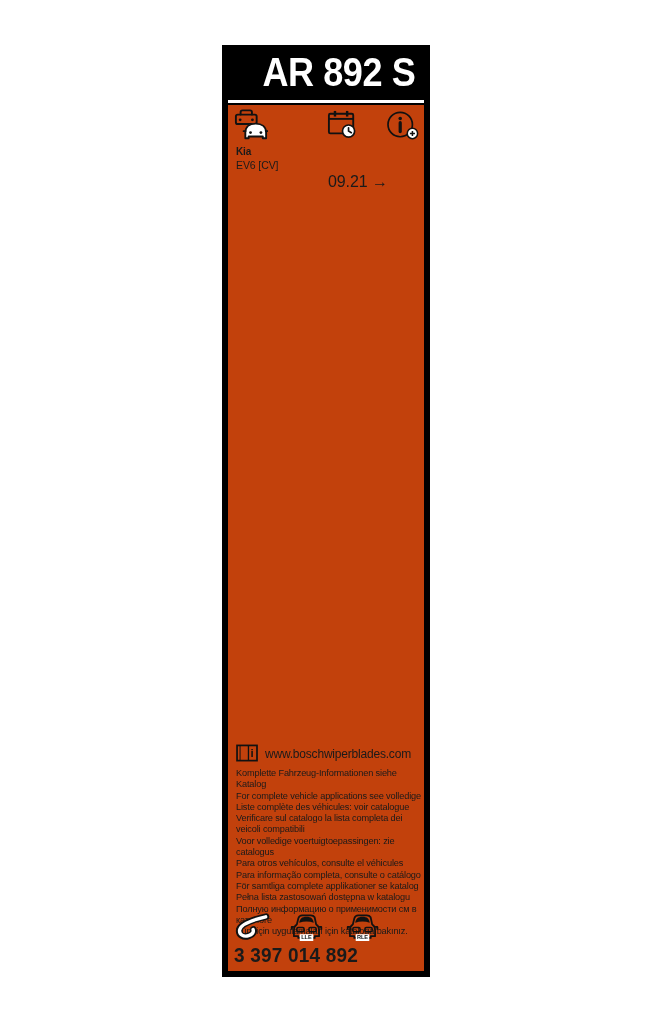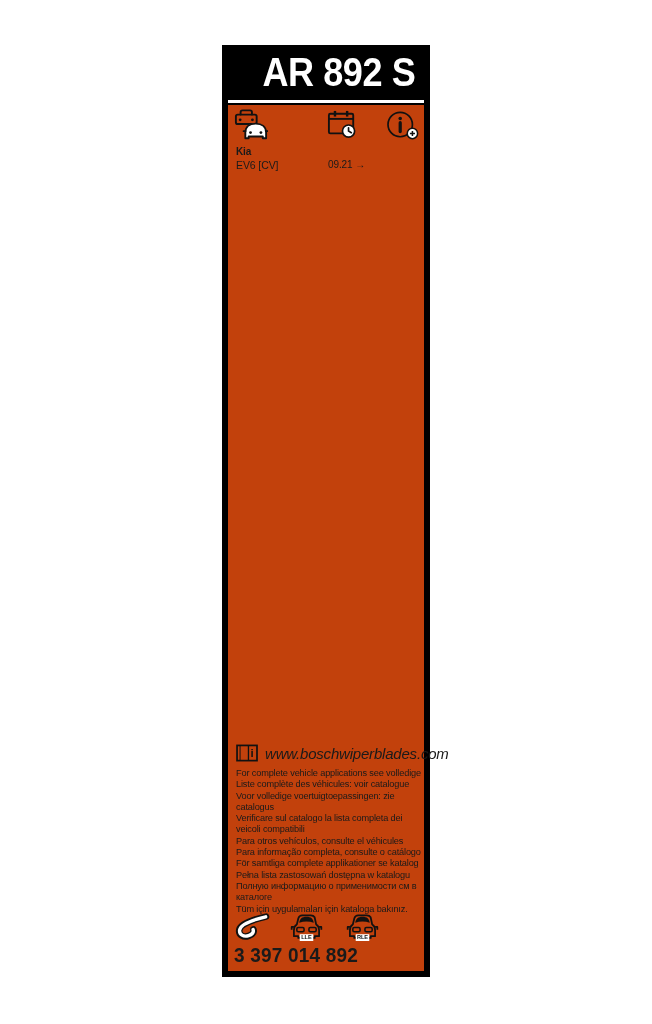--- a/index.html
+++ b/index.html
@@ -54,28 +54,28 @@
   .icon { position: absolute; }
   .make {
     position: absolute; left: 8px; top: 41px;
     font-size: 10px; font-weight: 700; letter-spacing: -0.1px;
   }
   .model {
     position: absolute; left: 8px; top: 54px;
     font-size: 10.5px; letter-spacing: -0.1px;
   }
   .date-from {
-    position: absolute; left: 100px; top: 54px;
-    font-size: 10px; letter-spacing: -0.1px; text-align: right;
+    position: absolute; left: 100px; top: 68px;
+    font-size: 16px; letter-spacing: -0.1px; text-align: right;
   }
   .web-row {
     position: absolute; left: 8px; top: 639px;
     display: flex; align-items: center; gap: 6px;
   }
-  .web-url { font-size: 15px; letter-spacing: -0.2px; white-space: nowrap; font-style: italic; }
+  .web-url { font-size: 12px; letter-spacing: -0.2px; white-space: nowrap; }
   .notes {
     position: absolute; left: 8px; top: 663px;
     width: 187px;
     font-size: 9.2px;
     line-height: 11.3px;
     letter-spacing: -0.15px;
   }
   .part-number {
     position: absolute; left: 6px; top: 839px;
     font-size: 20px; font-weight: 700;
@@ -142,24 +142,25 @@
         <svg width="23" height="19" viewBox="0 0 24 20">
           <rect x="1" y="1.5" width="21" height="16" fill="none" stroke="#111" stroke-width="1.8"></rect>
           <line x1="4.2" y1="1.5" x2="4.2" y2="17.5" stroke="#111" stroke-width="1"></line>
           <line x1="13" y1="1.5" x2="13" y2="17.5" stroke="#111" stroke-width="1.4"></line>
           <text x="15.2" y="14" font-size="12" font-weight="bold" fill="#111" font-family="Liberation Sans, sans-serif">i</text>
         </svg>
         <span class="web-url">www.boschwiperblades.com</span>
       </div>
 
       <div class="notes">
+        <div>Komplette Fahrzeug-Informationen siehe Katalog</div>
         <div>For complete vehicle applications see volledige</div>
         <div>Liste complète des véhicules: voir catalogue</div>
+        <div>Verificare sul catalogo la lista completa dei veicoli compatibili</div>
         <div>Voor volledige voertuigtoepassingen: zie catalogus</div>
-        <div>Verificare sul catalogo la lista completa dei veicoli compatibili</div>
         <div>Para otros vehículos, consulte el véhicules</div>
         <div>Para informação completa, consulte o catálogo</div>
         <div>För samtliga complete applikationer se katalog</div>
         <div>Pełna lista zastosowań dostępna w katalogu</div>
         <div>Полную информацию о применимости см в каталоге</div>
         <div>Tüm için uygulamaları için kataloga bakınız.</div>
       </div>
 
       <svg class="icon hook-icon" width="37" height="31" viewBox="0 0 39 33">
         <path d="M35,6 C24,8.5 8,13 6.5,20 C5.5,25.5 11,28.5 16.5,26.5 C20.5,25 22.5,22.5 21.5,19.5" fill="none" stroke="#111" stroke-width="7" stroke-linecap="round"></path>

